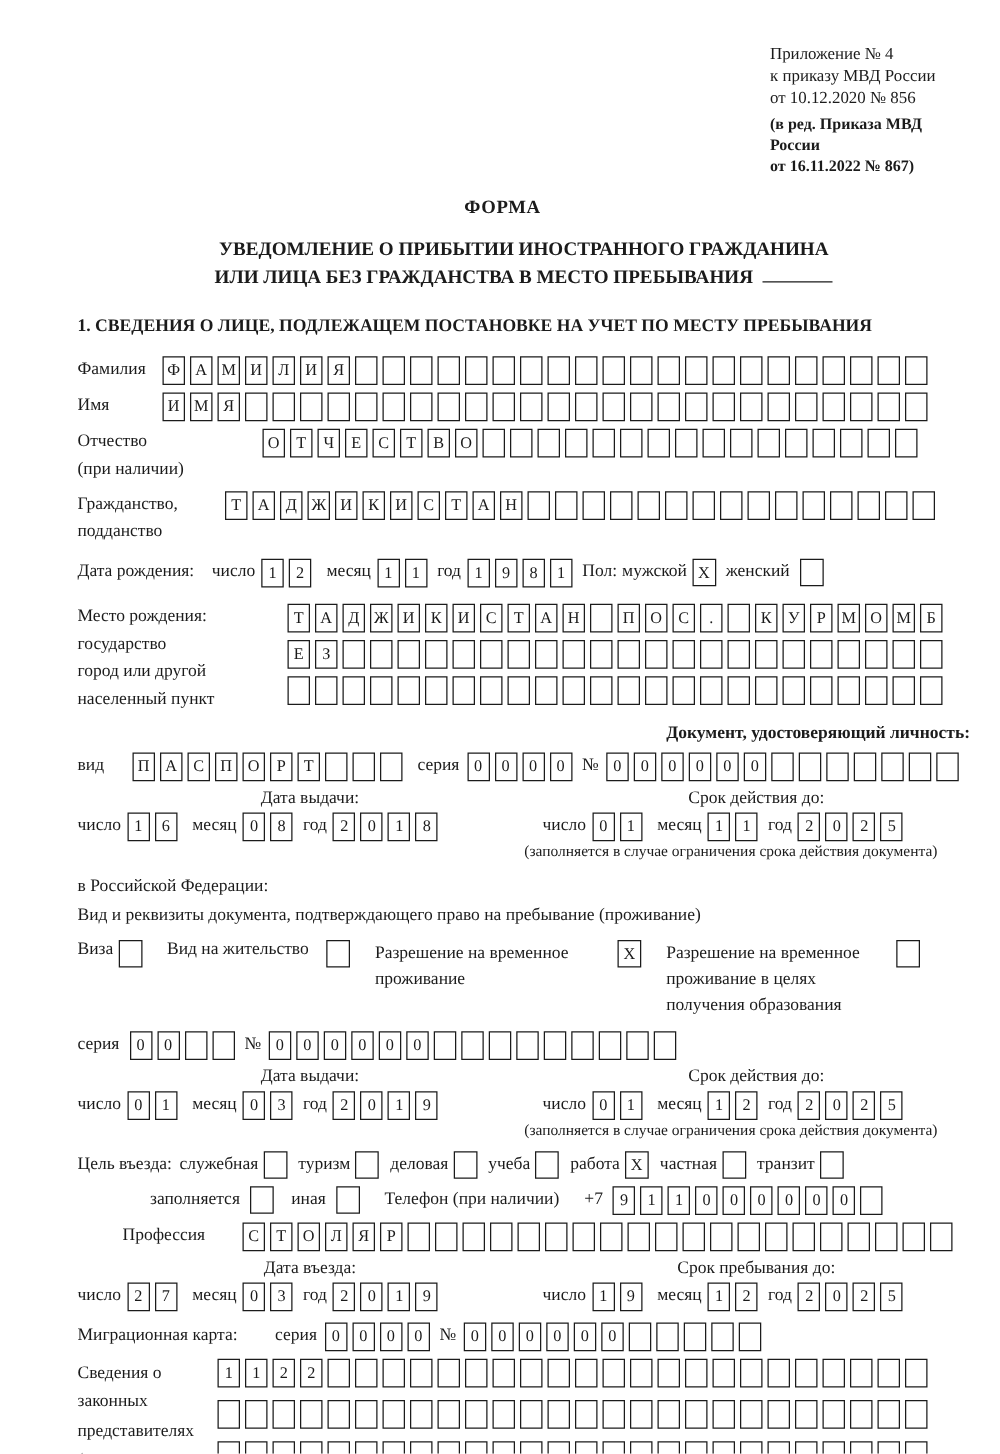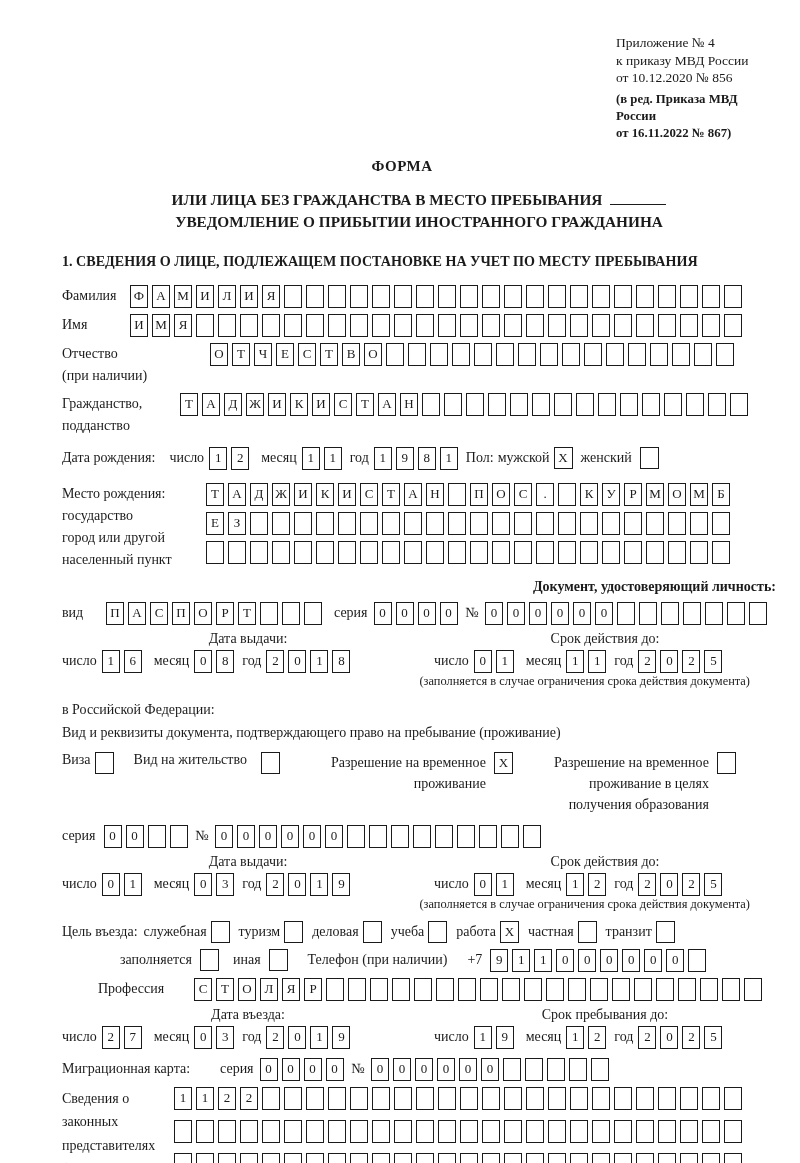--- a/index.html
+++ b/index.html
@@ -25,21 +25,21 @@
   .stack .cellrow{margin-bottom:6px;}
   .doc-heading{text-align:right;font-weight:bold;font-size:14px;margin:8px 0 7px;}
   .twocol{display:flex;margin-top:2px;font-size:14px;}
   .col-l{width:372px;flex:none;} .col-r{flex:1;}
   .dhead{text-align:center;margin-bottom:3px;}
   .dgrp{display:flex;align-items:center;}
   .dlabel{margin-right:5px;}
   .ml8{margin-left:8px;} .ml14{margin-left:14px;} .ml20{margin-left:20px;} .ml4{margin-left:4px;} .mr6{margin-right:6px;} .mr8{margin-right:8px;}
   .note-r{text-align:right;padding-right:26px;font-size:12.4px;margin:1px 0 9px;}
   .intro{font-size:14px;line-height:23px;margin-top:2px;}
-  .opt-block{flex:none;text-align:right;line-height:21px;}
+  .opt-block{flex:none;text-align:left;line-height:21px;}
   .w180{width:186px;} .w172{width:176px;}
   .options-row{margin-top:8px;margin-bottom:10px;}
   .purpose-row{margin-top:4px;}
   .purpose-row .cb{margin-left:4px;margin-right:9px;}
   .indent{padding-left:58px;}
   .rep-labels{width:112px;flex:none;line-height:23.5px;font-size:14px;}
   .rep-rows .cellrow{margin-bottom:10px;}
 </style>
 </head>
 <body>
@@ -52,22 +52,22 @@
     <div>от 10.12.2020 № 856</div>
   </div>
   <div class="appendix-note">
     <div>(в ред. Приказа МВД России</div>
     <div>от 16.11.2022 № 867)</div>
   </div>
 
   <div class="forma">ФОРМА</div>
 
   <div class="title">
+    <div>УВЕДОМЛЕНИЕ О ПРИБЫТИИ ИНОСТРАННОГО ГРАЖДАНИНА</div>
     <div><span>ИЛИ ЛИЦА БЕЗ ГРАЖДАНСТВА В МЕСТО ПРЕБЫВАНИЯ</span><span class="blank-line"></span></div>
-    <div>УВЕДОМЛЕНИЕ О ПРИБЫТИИ ИНОСТРАННОГО ГРАЖДАНИНА</div>
   </div>
 
   <div class="sec-heading">1. СВЕДЕНИЯ О ЛИЦЕ, ПОДЛЕЖАЩЕМ ПОСТАНОВКЕ НА УЧЕТ ПО МЕСТУ ПРЕБЫВАНИЯ</div>
 
   <div class="frow">
     <span class="flabel w68">Фамилия</span>
     <div class="cellrow">
         <span class="cell">Ф</span>
         <span class="cell">А</span>
         <span class="cell">М</span>
@@ -220,21 +220,21 @@
         <span class="cell">8</span>
         <span class="cell">1</span>
       </div>
     <span class="ml4">Пол:</span>
     <span class="ml4">мужской</span>
     <span class="cb ml4">X</span>
     <span class="ml8">женский</span>
     <span class="cb ml8"></span>
   </div>
 
-  <div class="frow top" style="margin-top:13px;">
+  <div class="frow top" style="margin-top:13px;gap:24px;">
     <div class="lblcol w144">
       <div>Место рождения:</div>
       <div>государство</div>
       <div>город или другой</div>
       <div>населенный пункт</div>
     </div>
     <div class="stack">
       <div class="cellrow">
           <span class="cell">Т</span>
           <span class="cell">А</span>

